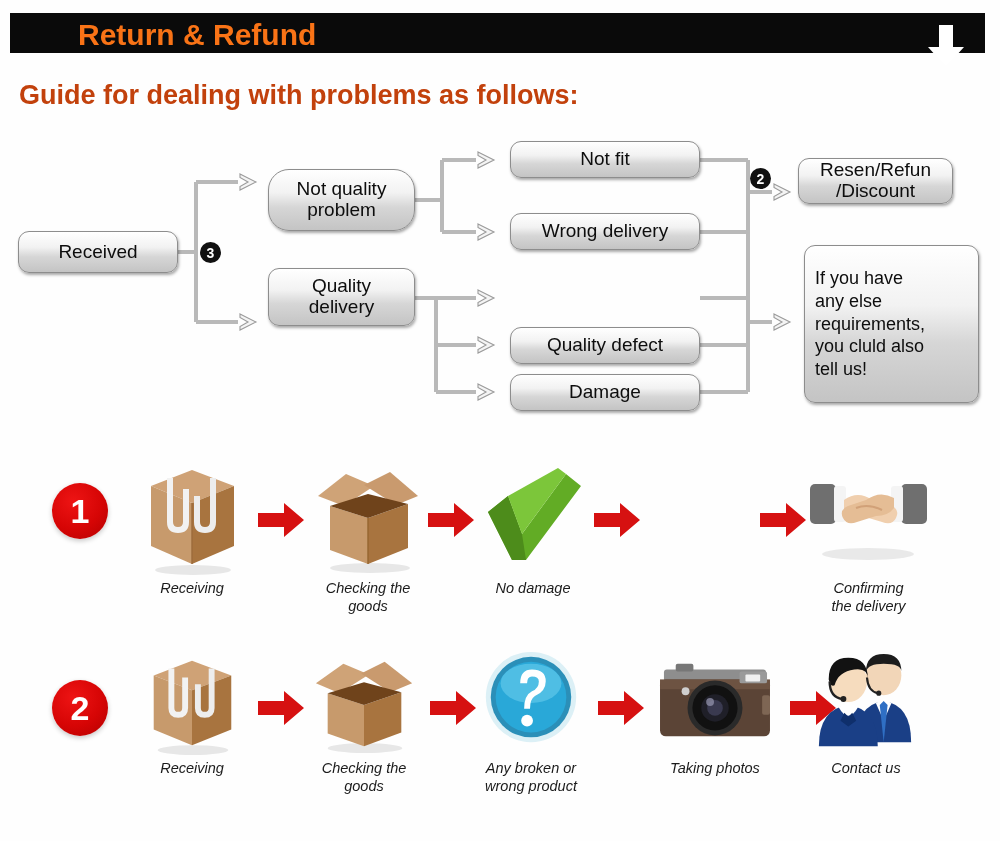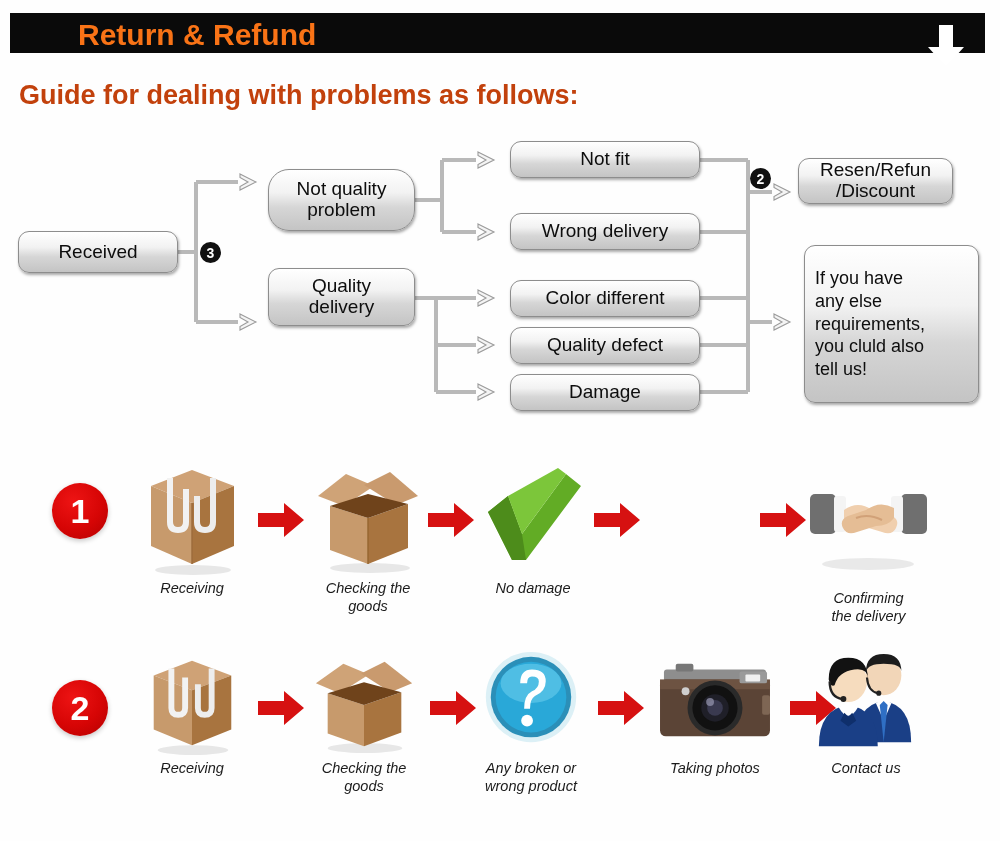--- a/index.html
+++ b/index.html
@@ -237,23 +237,20 @@
       <span>Quality
 delivery</span>
     </div>
 
     <div class="fbox" style="left:510px; top:11px; width:190px; height:37px;">
       <span>Not fit</span>
     </div>
     <div class="fbox" style="left:510px; top:83px; width:190px; height:37px;">
       <span>Wrong delivery</span>
     </div>
-    <div class="fbox" style="left:510px; top:150px; width:190px; height:37px;">
-      <span>Color different</span>
-    </div>
     <div class="fbox" style="left:510px; top:197px; width:190px; height:37px;">
       <span>Quality defect</span>
     </div>
     <div class="fbox" style="left:510px; top:244px; width:190px; height:37px;">
       <span>Damage</span>
     </div>
 
     <div class="badge" style="left:750px; top:38px;">2</div>
 
     <div class="fbox" style="left:798px; top:28px; width:155px; height:46px; white-space:pre-line;">
@@ -325,21 +322,21 @@
 
     <svg class="redarrow" viewBox="0 0 46 36" style="left:594px; top:52px;">
       <polygon points="0,11 26,11 26,1 46,18 26,35 26,25 0,25" fill="#d61111"></polygon>
     </svg>
 
 
     <svg class="redarrow" viewBox="0 0 46 36" style="left:760px; top:52px;">
       <polygon points="0,11 26,11 26,1 46,18 26,35 26,25 0,25" fill="#d61111"></polygon>
     </svg>
 
-    <div class="step" style="left:806px; top:16px; width:125px;">
+    <div class="step" style="left:806px; top:6px; width:125px;">
       <div class="step-art" style="width:125px;">
         <svg viewBox="0 0 125 120" width="125" height="120">
           <ellipse cx="62" cy="98" rx="46" ry="6" fill="#e9e9e9"></ellipse>
           <rect x="4" y="28" width="26" height="40" rx="5" fill="#6f6f6f"></rect>
           <rect x="95" y="28" width="26" height="40" rx="5" fill="#6f6f6f"></rect>
           <rect x="28" y="30" width="12" height="36" rx="3" fill="#f4f4f4"></rect>
           <rect x="85" y="30" width="12" height="36" rx="3" fill="#f4f4f4"></rect>
           <path d="M38,44 Q52,34 66,44 L86,50 Q94,54 90,62 Q86,70 76,66 L56,60 Q44,60 38,54 Z" fill="#f0cfae"></path>
           <path d="M88,42 Q74,34 60,44 L42,50 Q33,54 37,62 Q41,70 51,66 L70,60 Q82,60 88,52 Z" fill="#e5bd95"></path>
           <path d="M50,52 Q62,47 76,54" fill="none" stroke="#d1a178" stroke-width="2"></path>

